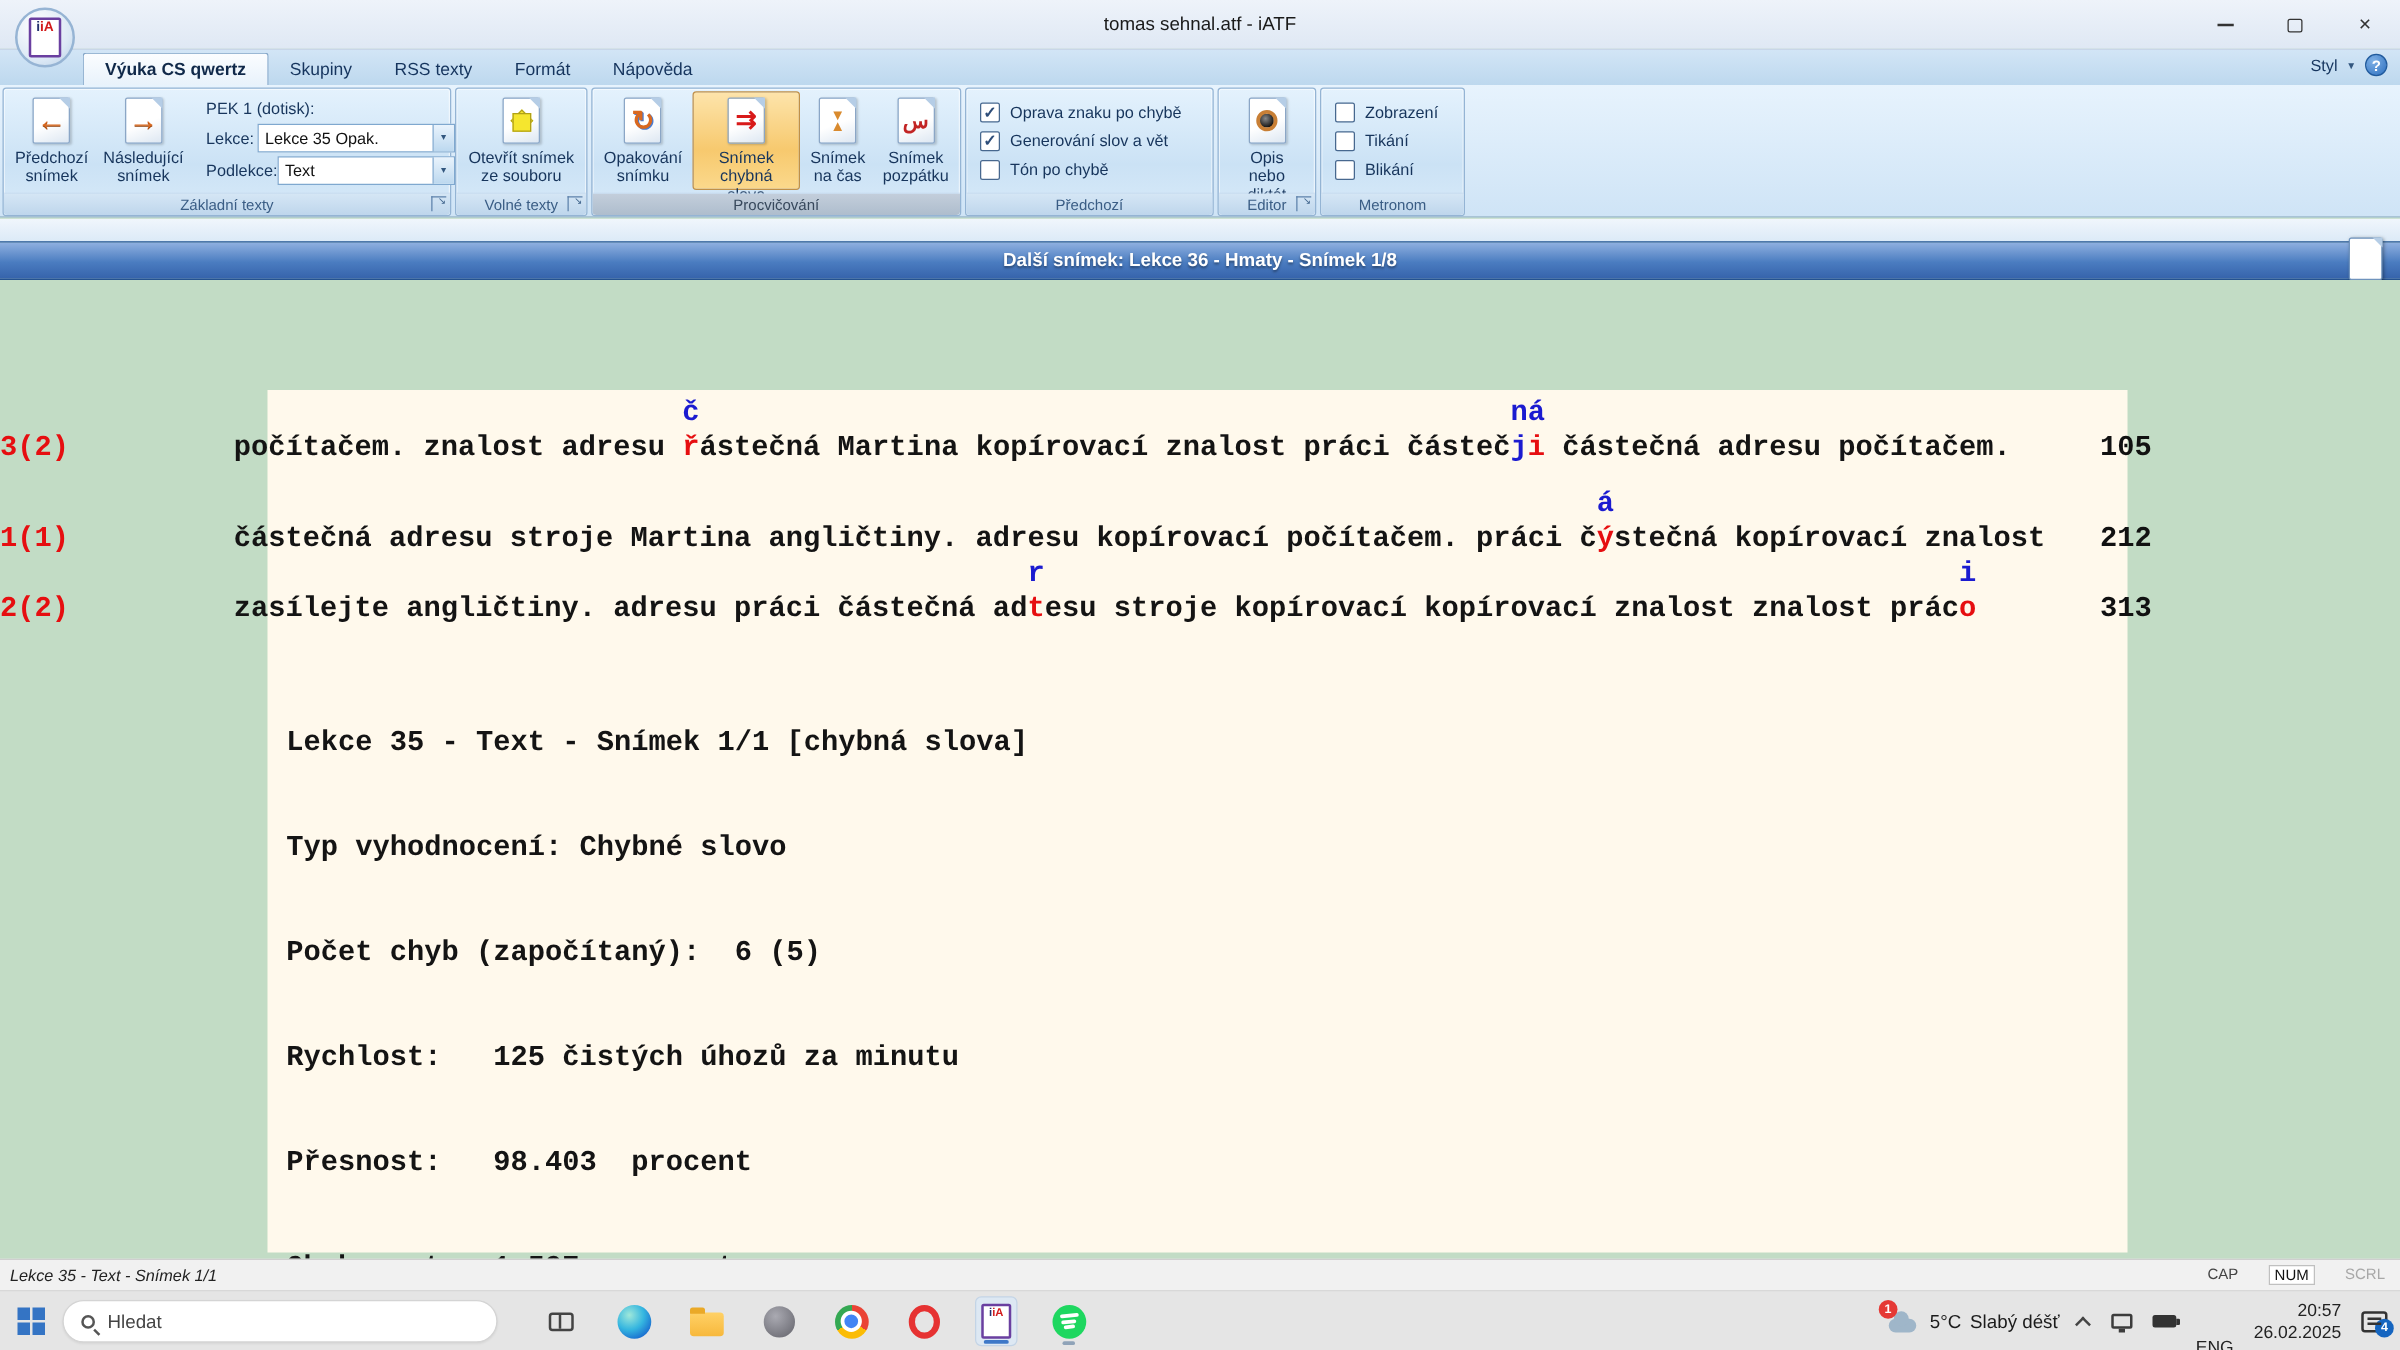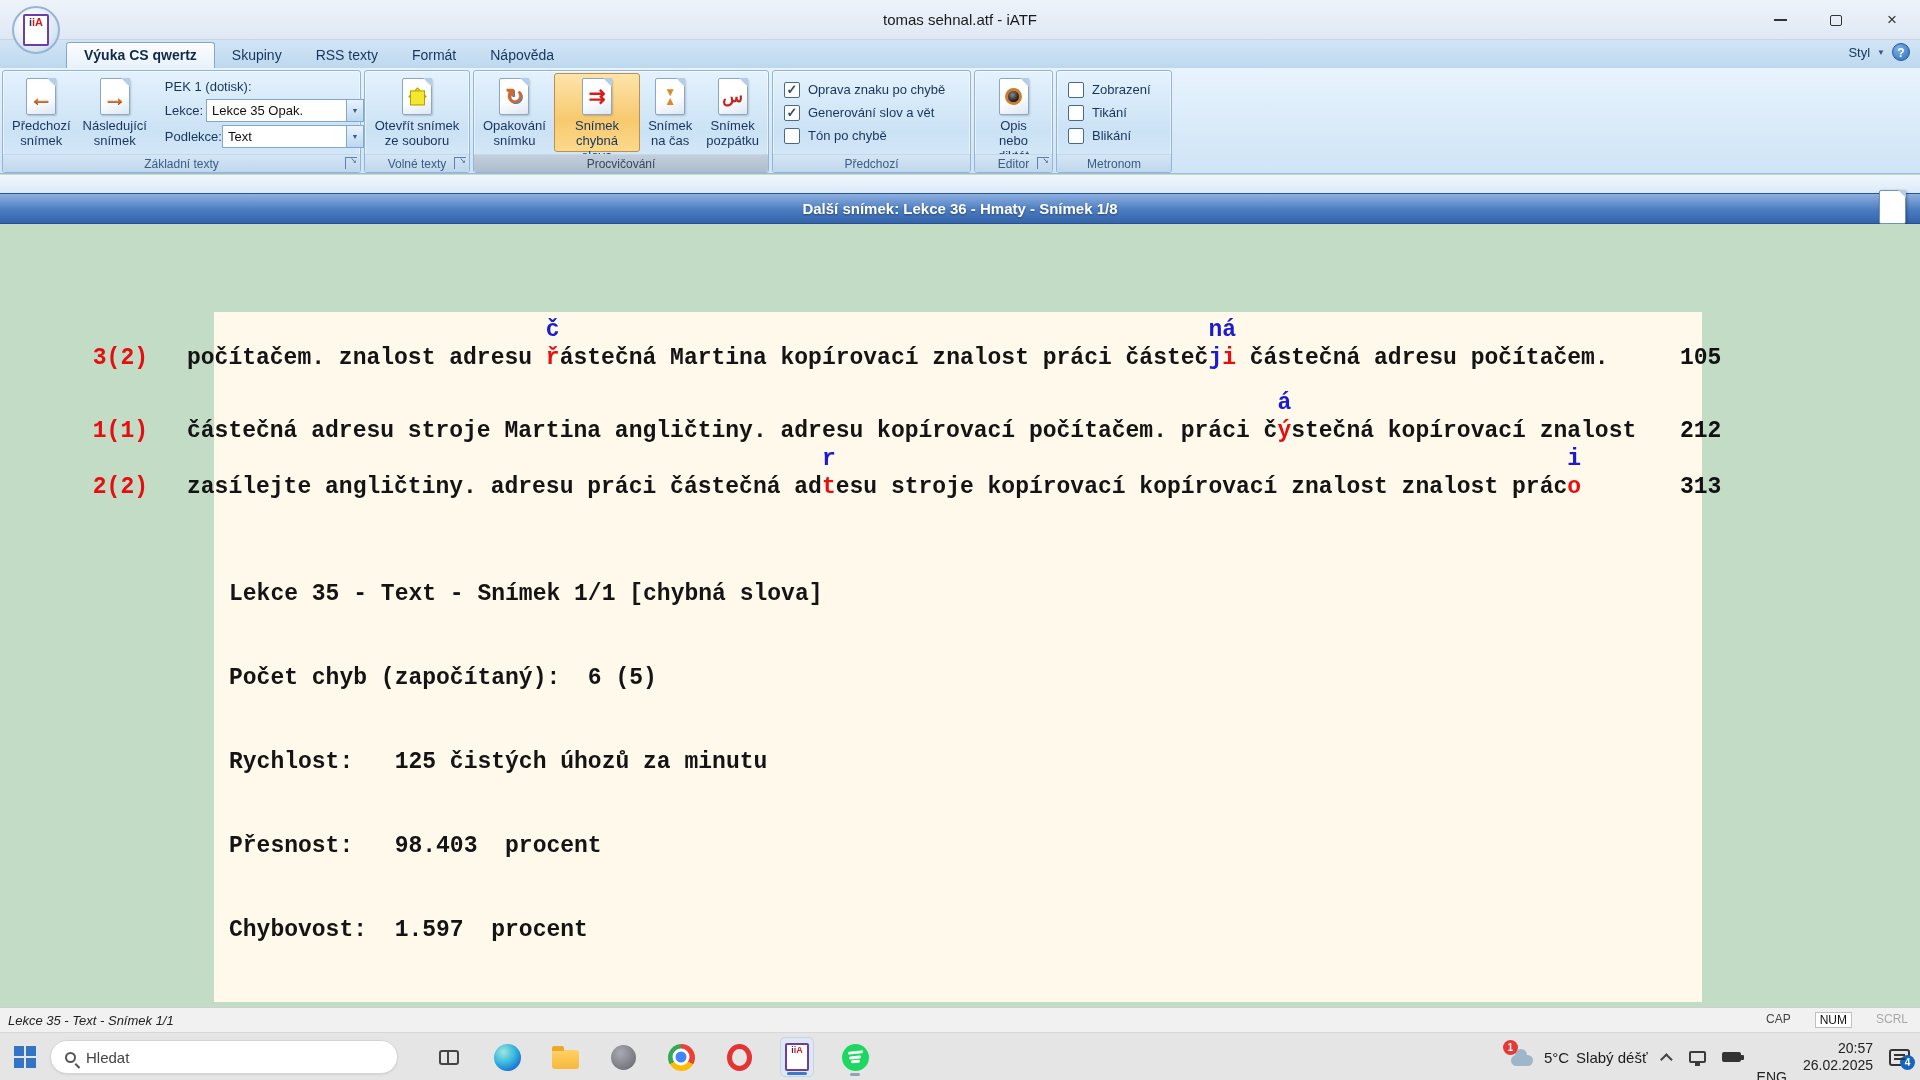--- a/index.html
+++ b/index.html
@@ -106,21 +106,21 @@
   .docicon::after { content:""; position:absolute; top:-1px; right:-1px; border-style:solid;
                     border-width:0 8px 8px 0; border-color:transparent #b5cde6 transparent transparent; }
 
   
   .content { position:absolute; left:0; top:224px; width:1920px; height:783px; background:#c2dcc5; overflow:hidden; }
   .panel { position:absolute; left:214px; top:88px; width:1488px; height:690px; background:#fff9ec; }
   .text-block { position:absolute; left:0; top:92px; width:1920px; }
   .exrow { display:flex; height:28px; line-height:28px;
            font-family:"Liberation Mono","DejaVu Sans Mono",monospace; font-weight:bold; font-size:23px; }
   .exrow.mt17 { margin-top:17px; }
-  .numcol { width:172px; text-align:right; padding-right:24px; color:#e60e10; }
+  .numcol { width:172px; padding-right:24px; color:#e60e10; }
   .numR { padding-left:20px; color:#111; }
   .textcol { width:1488px; padding-left:15px; white-space:pre; color:#141414; overflow:hidden; }
   .seg-red { color:#e60e10; }
   .seg-blue { color:#1b1bd0; }
   .stats { margin:23px 0 0 229px; font-family:"Liberation Mono","DejaVu Sans Mono",monospace;
            font-weight:bold; font-size:23px; color:#141414; white-space:pre; line-height:28px; }
 
   
   .statusbar { position:absolute; left:0; top:1007px; width:1920px; height:25px; background:#f1f1f1;
                border-top:1px solid #cfcfcf; display:flex; align-items:center; font-size:13px; color:#222; }
@@ -430,20 +430,21 @@
         <div class="textcol">                                              <span class="seg-blue">r</span>                                                     <span class="seg-blue">i</span></div>
       </div>
       <div class="exrow">
         <div class="numcol">2(2)</div>
         <div class="textcol"><span>zasílejte angličtiny. adresu práci částečná ad</span><span class="seg-red">t</span><span>esu stroje kopírovací kopírovací znalost znalost prác</span><span class="seg-red">o</span></div>
         <div class="numR">313</div>
       </div>
 
       <div class="stats">
         <div>Lekce 35 - Text - Snímek 1/1 [chybná slova]</div>
+        <div>Typ vyhodnocení: Chybné slovo</div>
         <div>Počet chyb (započítaný):  6 (5)</div>
         <div>Rychlost:   125 čistých úhozů za minutu</div>
         <div>Přesnost:   98.403  procent</div>
         <div>Chybovost:  1.597  procent</div>
         
       </div>
     </div>
   </div>
 
   <div class="statusbar">

